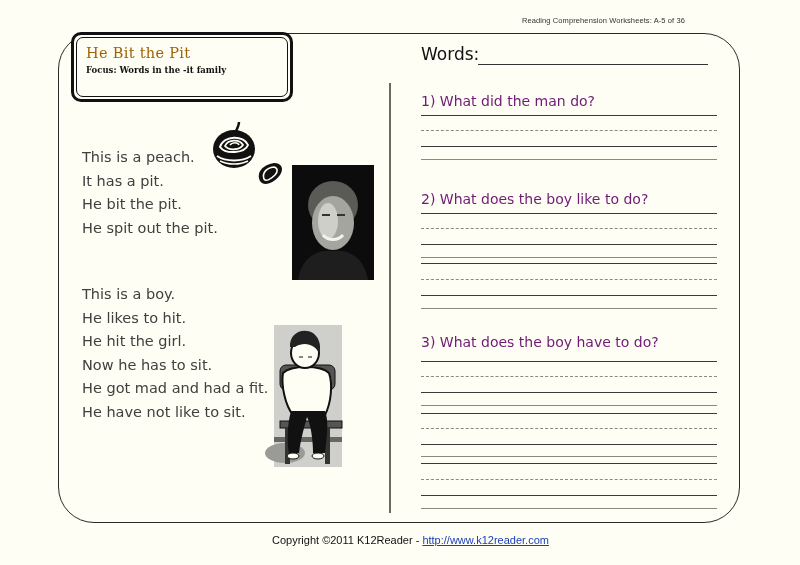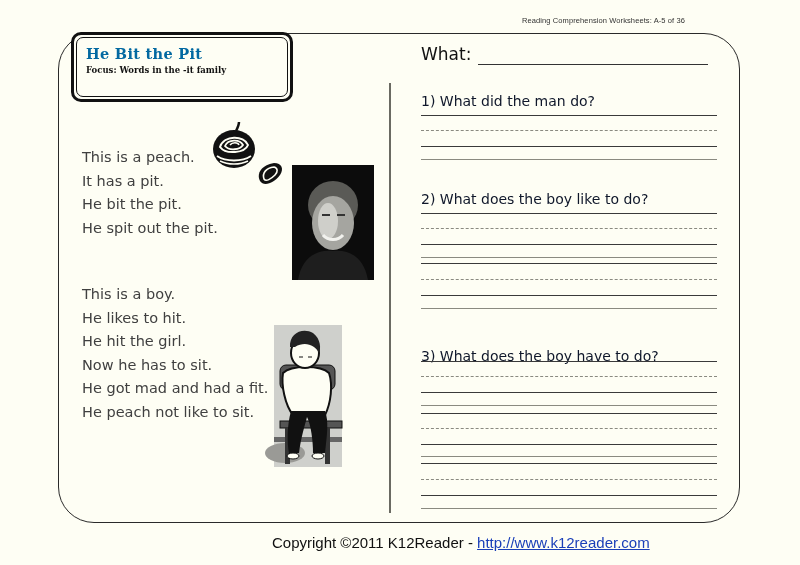--- a/index.html
+++ b/index.html
@@ -31,22 +31,22 @@
     box-sizing: border-box;
     background: #fefef4;
     outline: none;
   }
   .title-box::after {
     content: ""; position: absolute; left: 2px; top: 2px; right: 2px; bottom: 2px;
     border: 1px solid #111; border-radius: 7px;
   }
   .title-main {
     position: absolute; left: 12px; top: 10px;
-    font-family: "DejaVu Serif", serif; font-weight: bold;
-    font-size: 14.5px; color: #0369a1; letter-spacing: 0.3px;
+    font-family: "DejaVu Serif", serif; font-weight: normal;
+    font-size: 14.5px; color: #a16207; letter-spacing: 0.3px;
   }
   .title-focus {
     position: absolute; left: 12px; top: 30px;
     font-family: "DejaVu Serif", serif; font-weight: bold;
     font-size: 8.5px; color: #111;
   }
   .divider {
     position: absolute; left: 389px; top: 83px;
     width: 1.5px; height: 430px; background: #6a6a62;
   }
@@ -61,29 +61,29 @@
   .peach-icon { position: absolute; left: 212px; top: 121px; width: 78px; height: 74px; }
   .man-photo { position: absolute; left: 292px; top: 165px; width: 82px; height: 115px; background: #0c0c0c; overflow: hidden; }
   .boy-picture { position: absolute; left: 265px; top: 325px; width: 80px; height: 142px; }
   .name-label {
     position: absolute; left: 421px; top: 44px;
     font-family: "DejaVu Sans", sans-serif; font-size: 17px; color: #111;
   }
   .name-line { position: absolute; left: 478px; top: 64px; width: 230px; height: 0; border-top: 1.3px solid #333; }
   .question {
     position: absolute; left: 421px;
-    font-family: "DejaVu Sans", sans-serif; font-size: 14px; color: #0f172a; white-space: nowrap;
+    font-family: "DejaVu Sans", sans-serif; font-size: 14px; color: #701a75; white-space: nowrap;
   }
   .rule { position: absolute; left: 421px; width: 296px; height: 0; }
   .rule.solid { border-top: 1.3px solid #3a3a3a; }
   .rule.grey { border-top: 1.5px solid #8a8a80; }
   .rule.dash { border-top: 1px dashed #8a8a80; }
   .footer {
     position: absolute; top: 534px; left: 272px;
-    font-family: "Liberation Sans", sans-serif; font-size: 15px; color: #111;
+    font-family: "Liberation Sans", sans-serif; font-size: 11px; color: #111;
   }
   .footer a { color: #1a3fb8; text-decoration: underline; }
 </style>
 </head>
 <body>
 
 <div class="header-meta">Reading Comprehension Worksheets: A-5 of 36</div>
 
 <div class="outer-frame"></div>
 
@@ -100,21 +100,21 @@
   <div class="line">He bit the pit.</div>
   <div class="line">He spit out the pit.</div>
 </div>
 
 <div class="story story2">
   <div class="line">This is a boy.</div>
   <div class="line">He likes to hit.</div>
   <div class="line">He hit the girl.</div>
   <div class="line">Now he has to sit.</div>
   <div class="line">He got mad and had a fit.</div>
-  <div class="line">He peach not like to sit.</div>
+  <div class="line">He have not like to sit.</div>
 </div>
 
 <svg class="peach-icon" viewBox="0 0 78 74">
   <path d="M24 10 C 26 6, 27 3, 27 1" stroke="#111" stroke-width="2.5" fill="none"></path>
   <ellipse cx="22" cy="28" rx="21" ry="19" fill="#111"></ellipse>
   <path d="M8 26 C 12 14, 32 14, 36 24 C 33 32, 14 34, 8 26 Z" fill="none" stroke="#fefef4" stroke-width="2"></path>
   <path d="M13 25 C 16 18, 28 18, 31 24 C 28 29, 17 30, 13 25 Z" fill="none" stroke="#fefef4" stroke-width="1.8"></path>
   <path d="M18 24 C 20 21, 26 21, 27 24" fill="none" stroke="#fefef4" stroke-width="1.5"></path>
   <path d="M5 35 C 14 41, 30 41, 39 35" fill="none" stroke="#fefef4" stroke-width="1.8"></path>
   <path d="M8 40 C 16 44, 28 44, 36 40" fill="none" stroke="#fefef4" stroke-width="1.5"></path>
@@ -144,40 +144,40 @@
   <rect x="15" y="40" width="55" height="25" rx="6" fill="#555" stroke="#111"></rect>
   <path d="M18 48 C 16 60, 20 80, 28 90 L 60 90 C 66 78, 68 60, 64 48 C 56 40, 26 40, 18 48 Z" fill="#fefef4" stroke="#111" stroke-width="2"></path>
   <path d="M26 86 C 22 100, 22 118, 24 128 L 34 128 C 36 112, 40 100, 42 92 C 46 100, 48 116, 48 128 L 60 128 C 62 110, 64 96, 60 86 Z" fill="#111"></path>
   <ellipse cx="28" cy="131" rx="6" ry="3" fill="#fefef4" stroke="#111"></ellipse>
   <ellipse cx="53" cy="131" rx="6" ry="3" fill="#fefef4" stroke="#111"></ellipse>
   <ellipse cx="40" cy="28" rx="14" ry="15" fill="#fefef4" stroke="#111" stroke-width="2"></ellipse>
   <path d="M25 22 C 24 8, 38 2, 48 8 C 56 14, 56 24, 54 28 C 50 20, 40 16, 30 22 Z" fill="#222"></path>
   <path d="M34 32 h4 M43 32 h4" stroke="#111" stroke-width="1.2"></path>
 </svg>
 
-<div class="name-label">What:</div>
+<div class="name-label">Words:</div>
 <div class="name-line"></div>
 
 <div class="question" style="top:93px;">1) What did the man do?</div>
 <div class="rule solid" style="top:115px;"></div>
 <div class="rule dash" style="top:130px;"></div>
 <div class="rule solid" style="top:146px;"></div>
 <div class="rule grey" style="top:159px;"></div>
 
 <div class="question" style="top:191px;">2) What does the boy like to do?</div>
 <div class="rule solid" style="top:213px;"></div>
 <div class="rule dash" style="top:228px;"></div>
 <div class="rule solid" style="top:244px;"></div>
 <div class="rule grey" style="top:257px;"></div>
 <div class="rule solid" style="top:263px;"></div>
 <div class="rule dash" style="top:279px;"></div>
 <div class="rule solid" style="top:295px;"></div>
 <div class="rule grey" style="top:308px;"></div>
 
-<div class="question" style="top:348px;text-align:center;">3) What does the boy have to do?</div>
+<div class="question" style="top:334px;text-align:center;">3) What does the boy have to do?</div>
 <div class="rule solid" style="top:361px;"></div>
 <div class="rule dash" style="top:376px;"></div>
 <div class="rule solid" style="top:392px;"></div>
 <div class="rule grey" style="top:405px;"></div>
 <div class="rule solid" style="top:413px;"></div>
 <div class="rule dash" style="top:428px;"></div>
 <div class="rule solid" style="top:444px;"></div>
 <div class="rule grey" style="top:456px;"></div>
 <div class="rule solid" style="top:463px;"></div>
 <div class="rule dash" style="top:479px;"></div>

